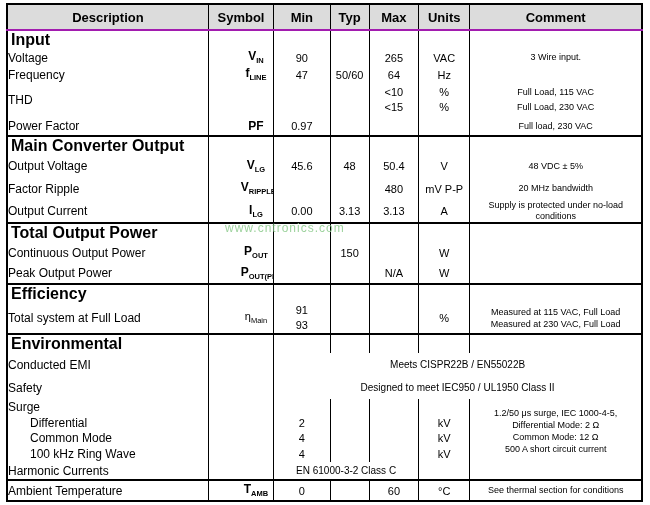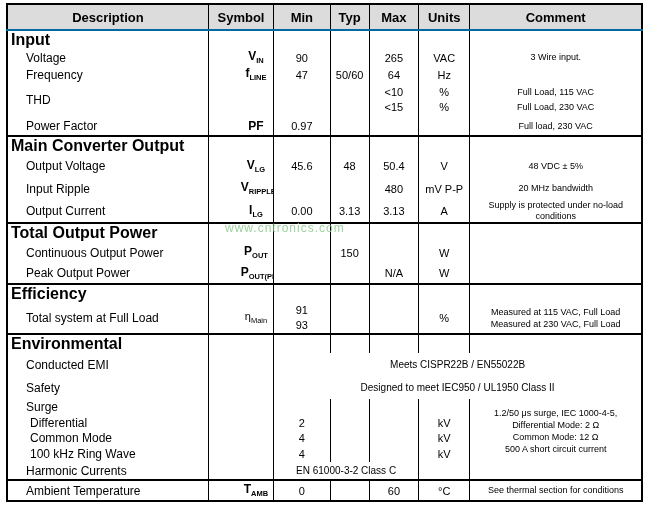--- a/index.html
+++ b/index.html
@@ -24,31 +24,31 @@
   }
   td,th{
     border-left:1px solid #000;
     border-right:1px solid #000;
     padding:0 2px;
     overflow:hidden;
     vertical-align:middle;
   }
   thead th{
     background:var(--header-bg);
-    border-bottom:2px solid #0369a1;
+    border-bottom:2px solid #a21caf;
     font-weight:bold;
     font-size:13px;
     text-align:center;
     height:24px;
   }
   tbody{border-top:2px solid #000;}
   td.desc{
     text-align:left;
     font-size:12px;
-    padding-left:18px;
+    padding-left:0;
   }
   td.desc.indent{padding-left:22px;}
   td.title{
     text-align:left;
     font-weight:bold;
     font-size:16px;
     padding-left:3px;
     vertical-align:middle;
   }
   td.val{
@@ -189,21 +189,21 @@
       <tr class="h22">
         <td class="desc">Output Voltage</td>
         <td class="sym"><span>V</span><sub>LG</sub></td>
         <td class="val">45.6</td>
         <td class="val">48</td>
         <td class="val">50.4</td>
         <td class="val">V</td>
         <td class="comment">48 VDC ± 5%</td>
       </tr>
       <tr class="h23">
-        <td class="desc">Input Ripple</td>
+        <td class="desc">Factor Ripple</td>
         <td class="sym"><span>V</span><sub>RIPPLE(LG)</sub></td>
         <td class="val"></td>
         <td class="val"></td>
         <td class="val">480</td>
         <td class="val">mV P-P</td>
         <td class="comment">20 MHz bandwidth</td>
       </tr>
       <tr class="h23">
         <td class="desc">Output Current</td>
         <td class="sym"><span>I</span><sub>LG</sub></td>

